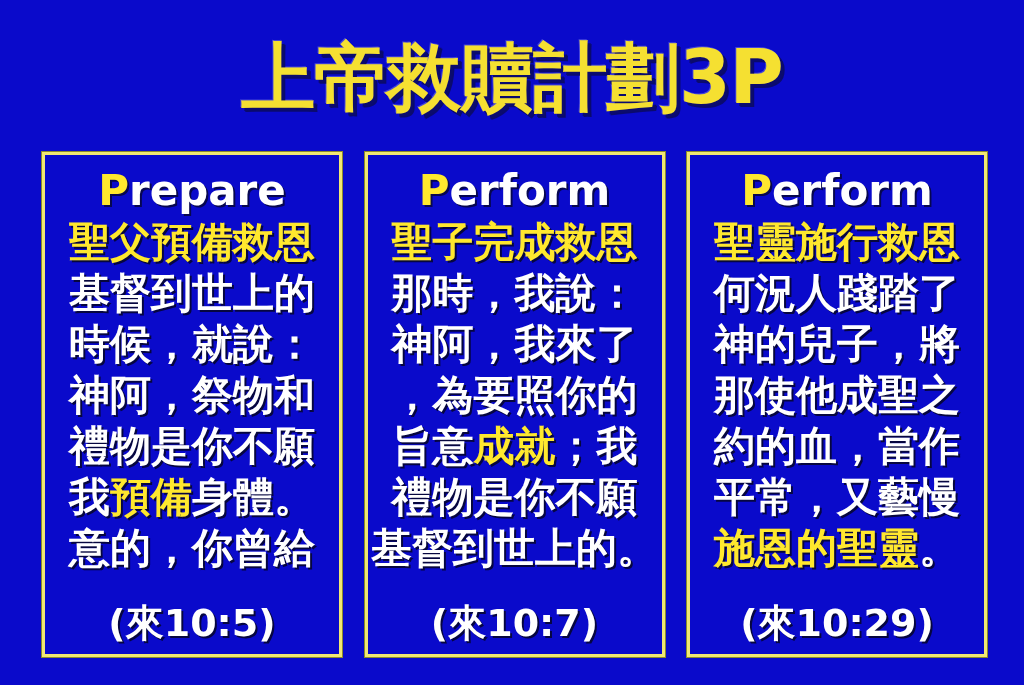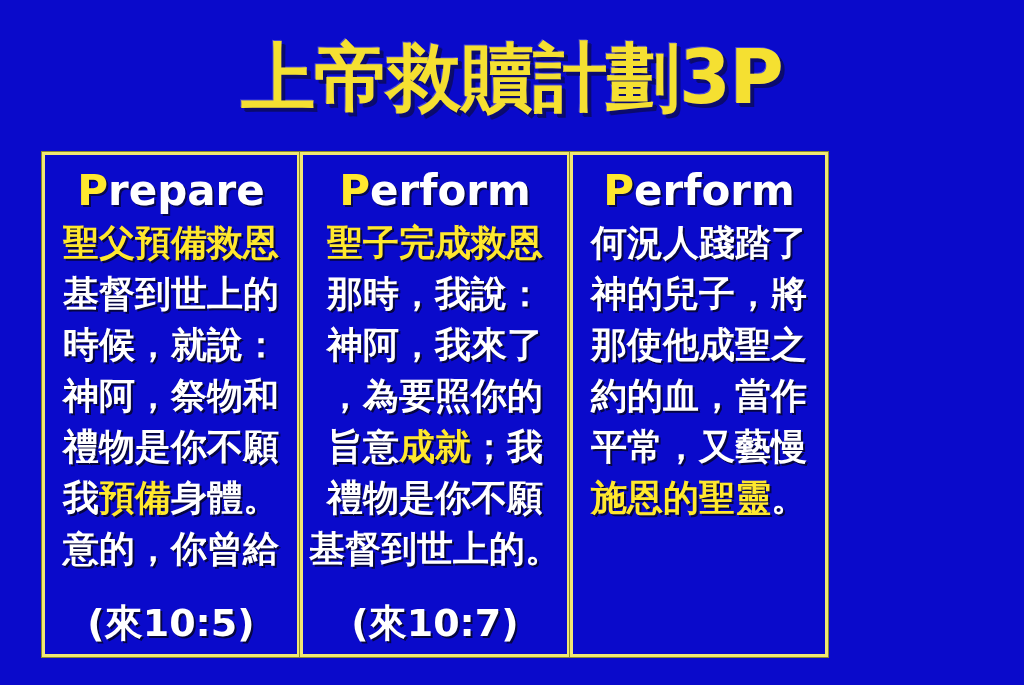--- a/index.html
+++ b/index.html
@@ -44,21 +44,21 @@
        3px  3px 0 #0B0B6E,
        4px  4px 0 #0B0B6E,
       -1px -1px 0 #4646D9;
   }
 
   
   #panels {
     position: absolute;
     left: 42px;
     top: 152px;
-    width: 786px;
+    width: 945px;
     height: 505px;
     display: flex;
     justify-content: space-between;
     align-items: stretch;
   }
 
   .panel {
     box-sizing: border-box;
     width: 300px;
     background: #0A0ACB;
@@ -87,21 +87,21 @@
 
   .panel-body {
     width: 100%;
     display: flex;
     flex-direction: column;
     align-items: center;
     flex: 1 1 auto;
   }
 
   .body-line {
-    font-size: 36px;
+    font-size: 41px;
     font-weight: bold;
     line-height: 51px;
     height: 51px;
     color: #FFFFFF;
     white-space: nowrap;
     letter-spacing: 0px;
     text-shadow: 2px 2px 0 #06063f;
     text-align: center;
   }
   .body-line.hl {
@@ -155,23 +155,25 @@
           <div class="body-line"><span>，為要照你的</span></div>
           <div class="body-line"><span>旨意</span><span class="hl">成就</span><span>；我</span></div>
           <div class="body-line"><span>禮物是你不願</span></div>
           <div class="body-line"><span>基督到世上的。</span></div>
         </div>
         <div class="panel-ref">(來10:7)</div>
       </div>
       <div class="panel">
         <div class="panel-heading"><span class="initial">P</span><span class="rest">erform</span></div>
         <div class="panel-body">
+          <div class="body-line hl">聖靈施行救恩</div>
           <div class="body-line"><span>何況人踐踏了</span></div>
           <div class="body-line"><span>神的兒子，將</span></div>
           <div class="body-line"><span>那使他成聖之</span></div>
           <div class="body-line"><span>約的血，當作</span></div>
           <div class="body-line"><span>平常，又藝慢</span></div>
           <div class="body-line"><span class="hl">施恩的聖靈</span><span>。</span></div>
         </div>
+        <div class="panel-ref">(來10:29)</div>
       </div>
     </div>
 
 </div>
 
 </body></html>

